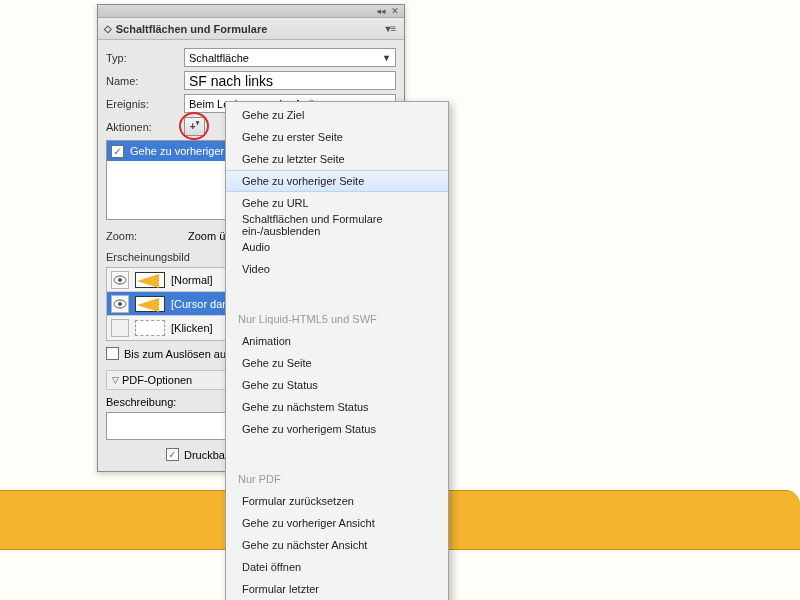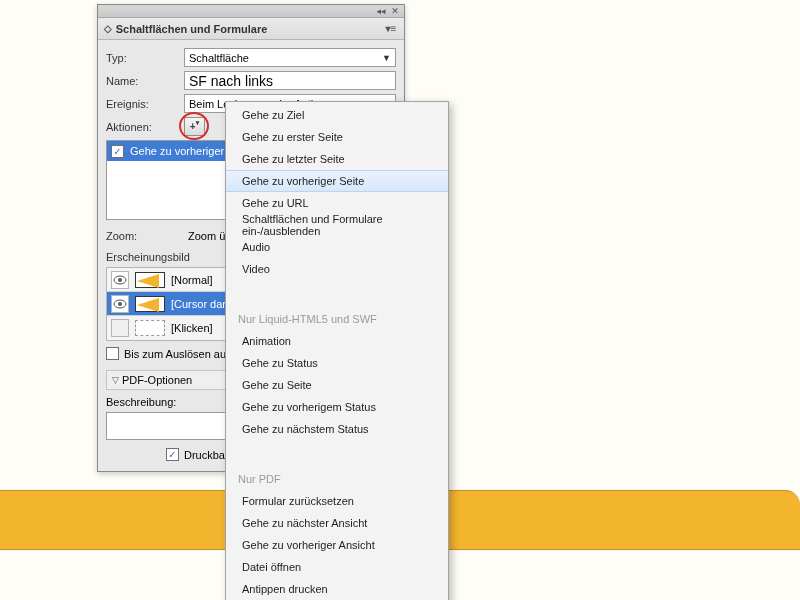--- a/index.html
+++ b/index.html
@@ -368,24 +368,24 @@
     <div class="item">Gehe zu Ziel</div>
     <div class="item">Gehe zu erster Seite</div>
     <div class="item">Gehe zu letzter Seite</div>
     <div class="item highlight">Gehe zu vorheriger Seite</div>
     <div class="item">Gehe zu URL</div>
     <div class="item">Schaltflächen und Formulare ein-/ausblenden</div>
     <div class="item">Audio</div>
     <div class="item">Video</div>
     <div class="hdr">Nur Liquid-HTML5 und SWF</div>
     <div class="item">Animation</div>
+    <div class="item">Gehe zu Seite</div>
     <div class="item">Gehe zu Status</div>
-    <div class="item">Gehe zu Seite</div>
+    <div class="item">Gehe zu nächstem Status</div>
     <div class="item">Gehe zu vorherigem Status</div>
-    <div class="item">Gehe zu nächstem Status</div>
     <div class="hdr">Nur PDF</div>
     <div class="item">Formular zurücksetzen</div>
+    <div class="item">Gehe zu vorheriger Ansicht</div>
     <div class="item">Gehe zu nächster Ansicht</div>
-    <div class="item">Gehe zu vorheriger Ansicht</div>
     <div class="item">Datei öffnen</div>
-    <div class="item">Antippen drucken</div>
+    <div class="item">Formular letzter</div>
     <div class="item">Formular senden</div>
   </div>
 
 </body></html>

